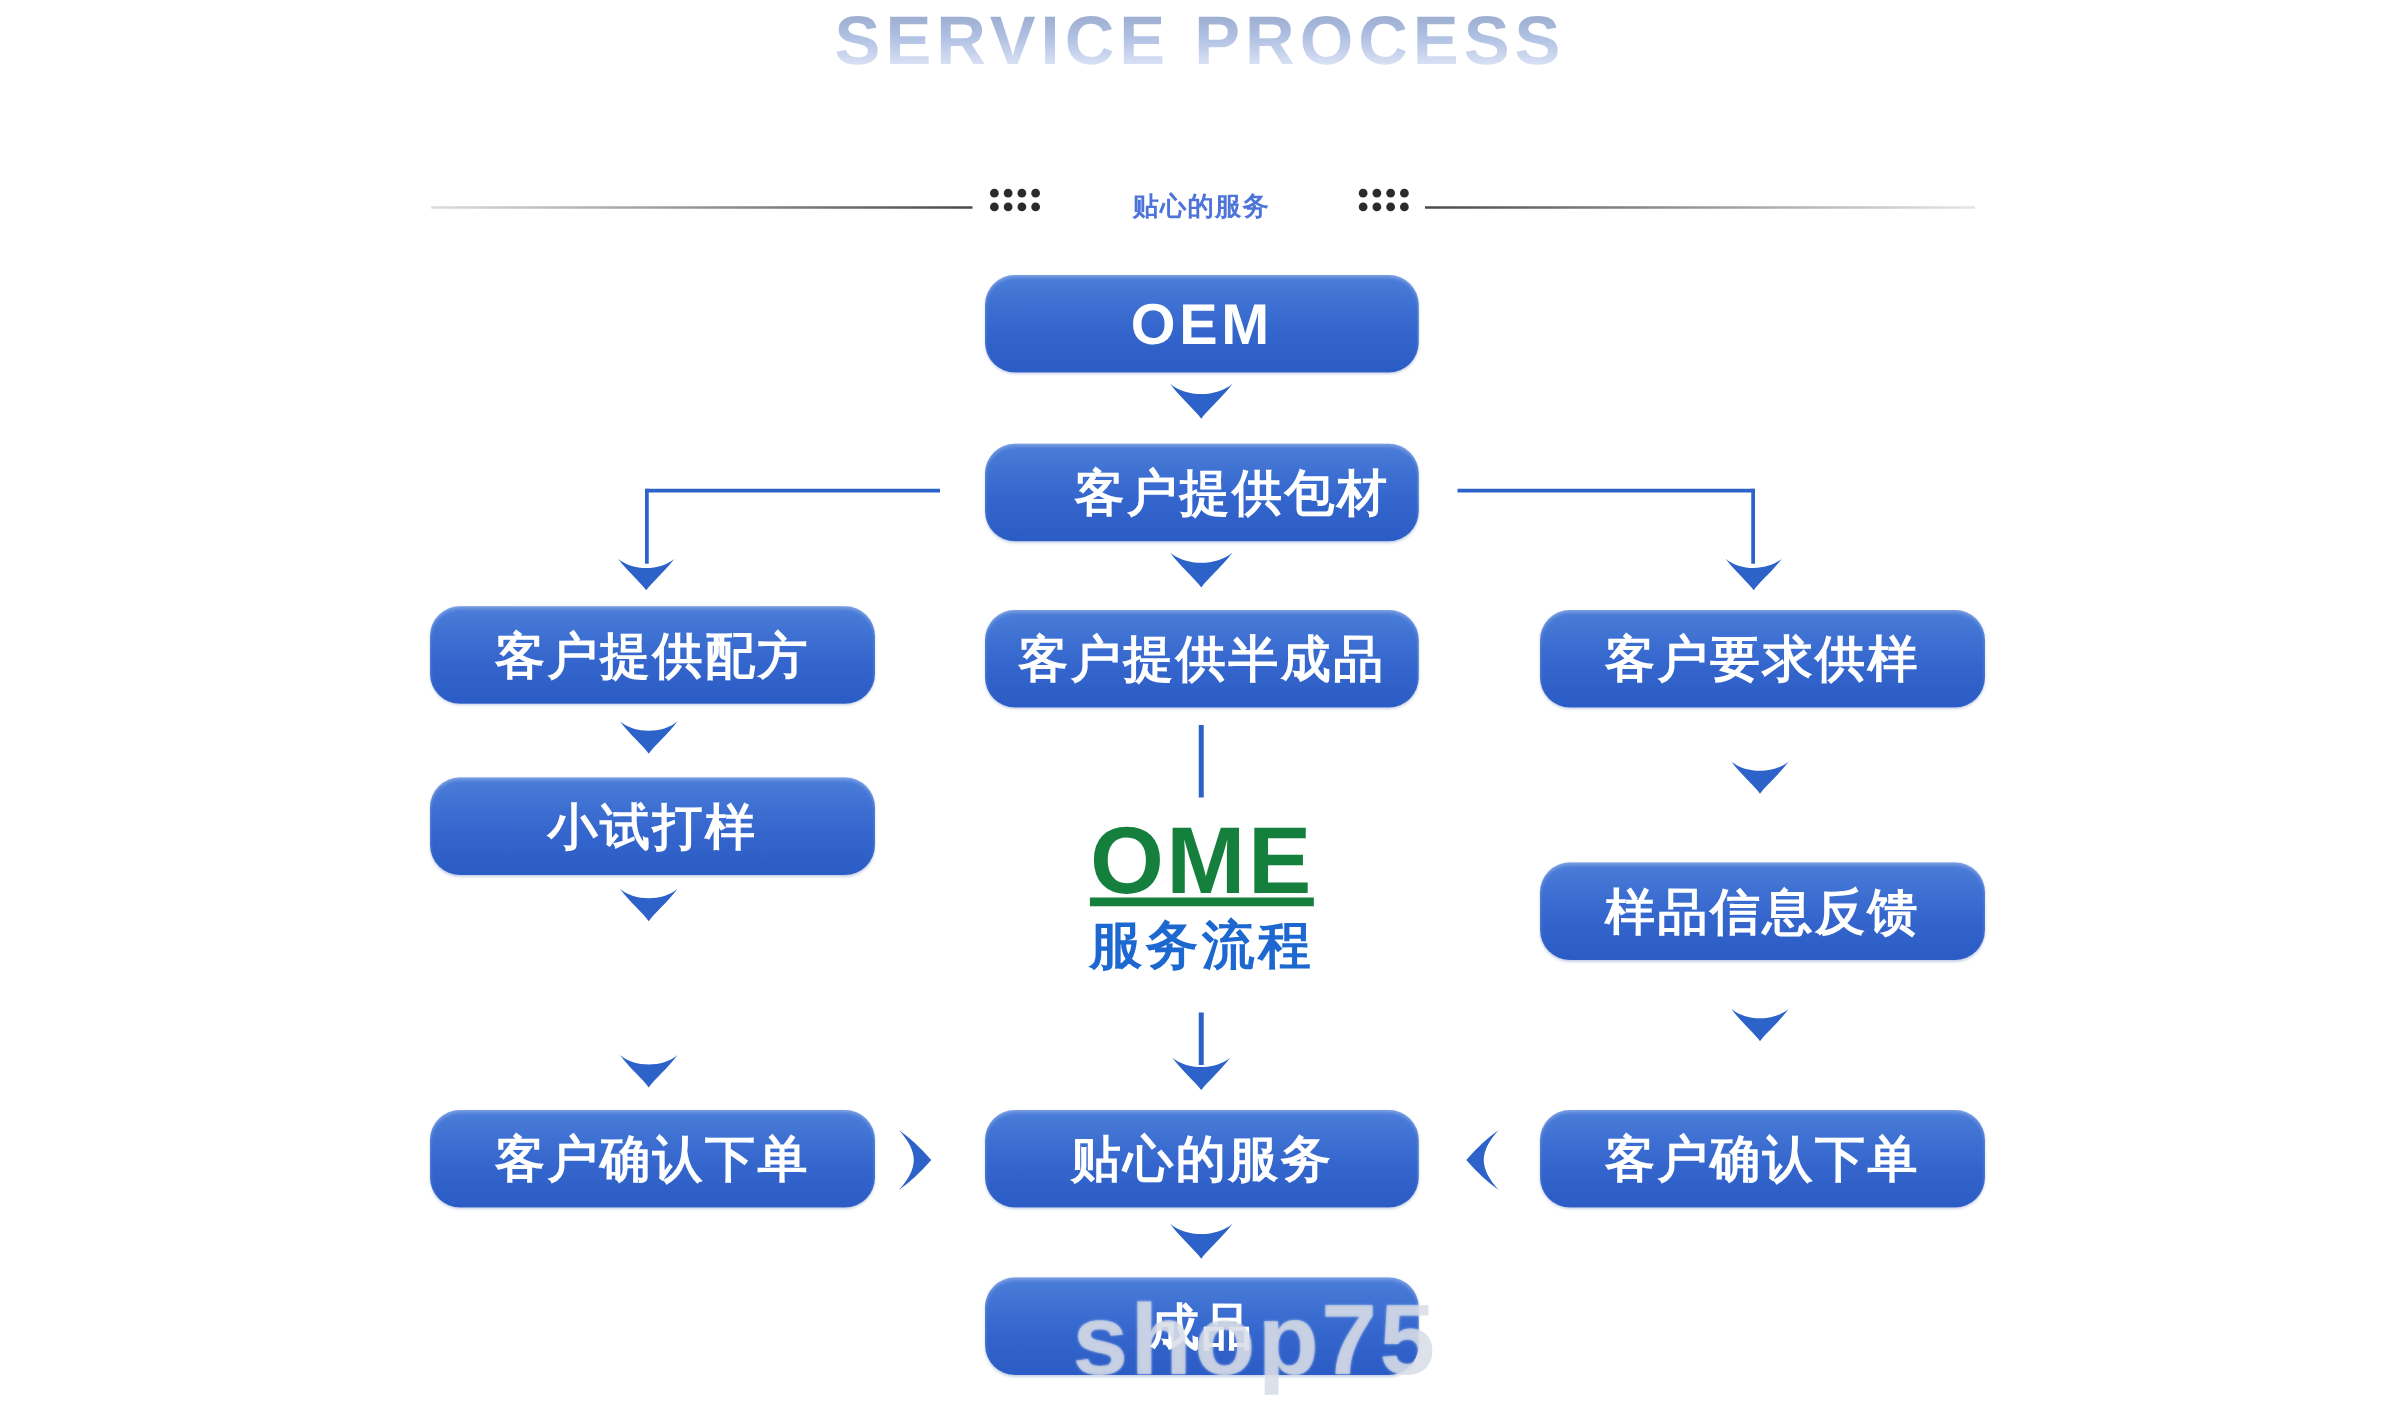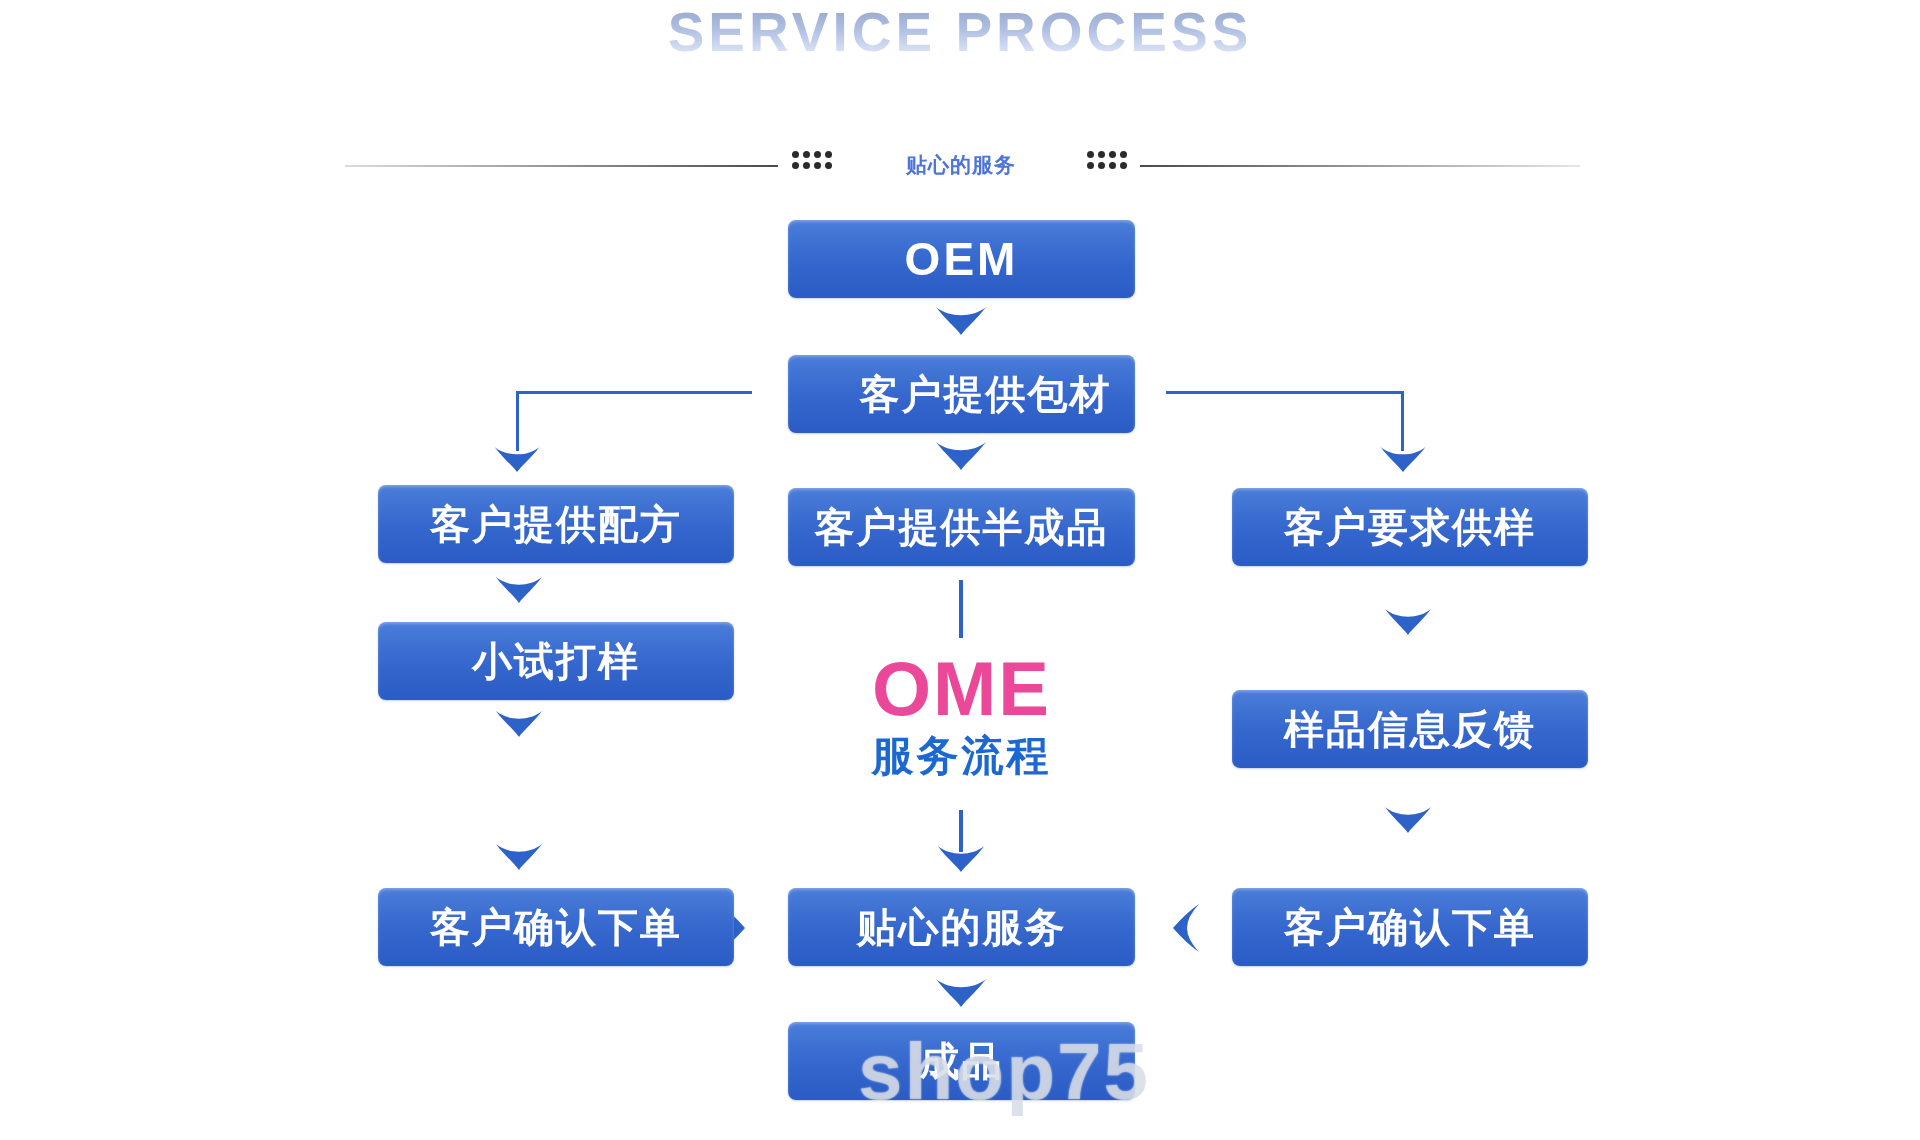--- a/index.html
+++ b/index.html
@@ -27,37 +27,37 @@
   .divider-line.right { left:1140px; width:440px; background:linear-gradient(90deg,#4a4a4a,#e6e6e6); }
   .dot-grid { position:absolute; top:151px; display:grid; grid-template-columns:repeat(4,7px); grid-auto-rows:7px; gap:4px; }
   .dot-grid.left { left:792px; } .dot-grid.right { left:1087px; }
   .dot { width:7px; height:7px; border-radius:50%; background:#2b2b2b; }
   .tagline {
     position:absolute; left:861px; width:200px; top:151px; text-align:center;
     font-size:21px; font-weight:bold; color:#4d74d8; letter-spacing:1px;
   }
   
   .box {
-    position:absolute; height:78px; border-radius:8px;
+    position:absolute; height:78px; border-radius:24px;
     background:linear-gradient(180deg,#4b7dd9 0%,#3466cd 55%,#2b5cc5 100%);
     box-shadow:inset 0 2px 3px rgba(255,255,255,.28), 0 1px 2px rgba(30,70,160,.25);
     color:#ffffff; font-weight:bold; font-size:40px; letter-spacing:2px;
     display:flex; align-items:center; justify-content:center;
     z-index:2;
   }
   .box.center { left:788px; width:347px; }
-  .box.colL   { left:344px; width:356px;margin-left:34px; }
+  .box.colL   { left:344px; width:356px; }
   .box.colR   { left:1232px; width:356px; }
   .box.oem { font-size:46px; letter-spacing:3px; }
   
   .conn { position:absolute; background:#2d63c9; z-index:1; }
   .arrow-swoosh, .arrowhead { position:absolute; z-index:1; }
   .caption1 {
     position:absolute; left:788px; width:347px; top:645px; text-align:center;
-    font-size:76px; font-weight:800; color:#ec4899; letter-spacing:2px;
+    font-size:76px; font-weight:800; color:#15803d; letter-spacing:2px;text-decoration:underline;
   }
   .caption2 {
     position:absolute; left:788px; width:347px; top:728px; text-align:center;
     font-size:42px; font-weight:800; color:#1c68d0; letter-spacing:3px;
   }
   .watermark {
     position:absolute; left:858px; top:1026px; z-index:3;
     font-size:80px; font-weight:bold; letter-spacing:2px;
     color:rgba(203,209,221,0.66); text-shadow:0 0 2px rgba(255,255,255,.7);
   }

